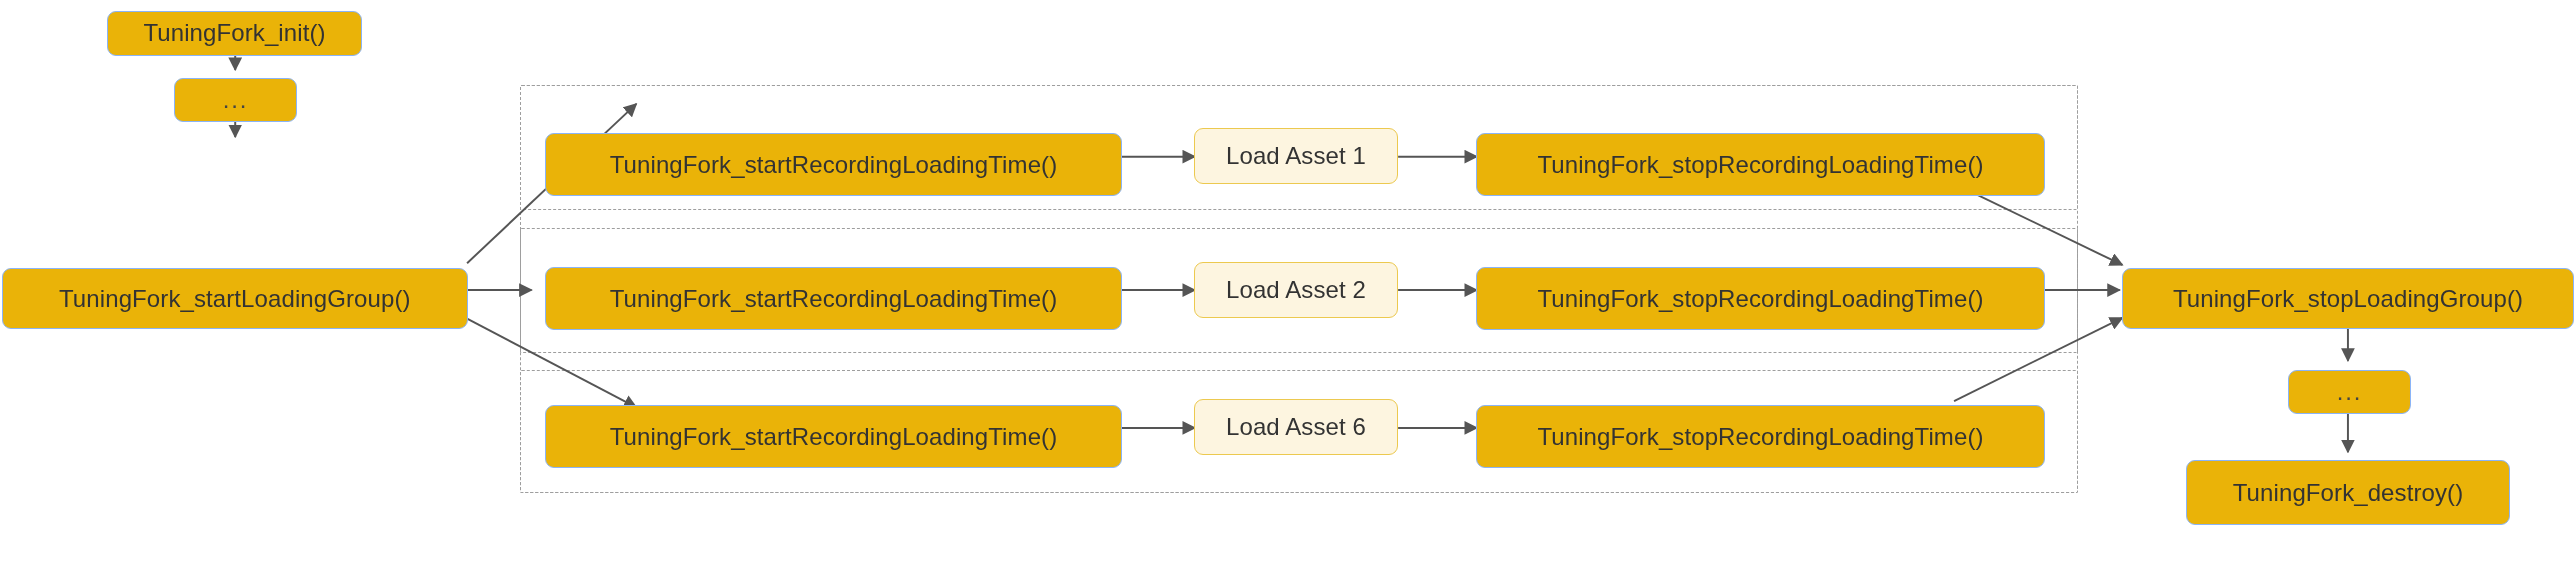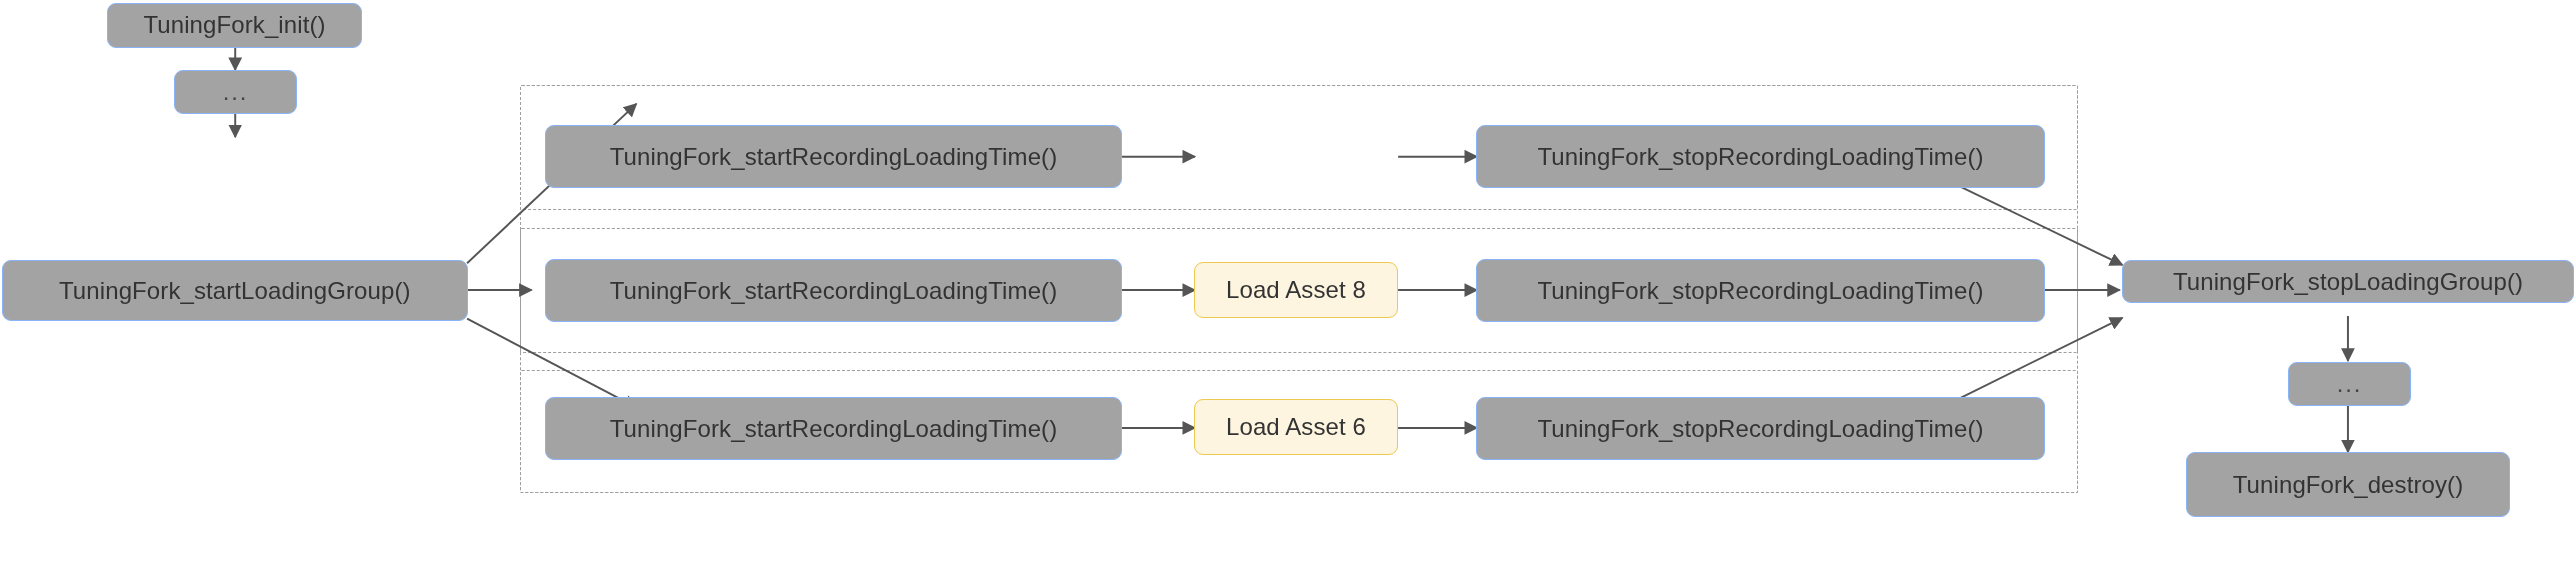--- a/index.html
+++ b/index.html
@@ -37,22 +37,23 @@
     align-items: center;
     justify-content: center;
     border-radius: 9px;
     font-size: 24px;
     line-height: 1;
     color: #333333;
     white-space: nowrap;
     letter-spacing: 0.1px;
   }
   .node.blue {
-    background: #a3a3a3;
+    background: #eab308;
     border: 1.8px solid #8ab4f8;
+    margin-top: 8px;
   }
   .node.yellow {
     background: #fdf5e0;
     border: 1.8px solid #ecc94f;
   }
   .node.ellipsis {
     font-size: 24px;
     letter-spacing: 1.8px;
     color: #444444;
   }
@@ -112,45 +113,48 @@
     <span>...</span>
   </div>
 
   <div class="node blue" style="left:1.8px; top:260px; width:466px; height:61px;">
     <span>TuningFork_startLoadingGroup()</span>
   </div>
 
   <div class="node blue" style="left:545px; top:125px; width:577px; height:63px;">
     <span>TuningFork_startRecordingLoadingTime()</span>
   </div>
+  <div class="node yellow" style="left:1194px; top:128px; width:204px; height:56px;">
+    <span>Load Asset 1</span>
+  </div>
   <div class="node blue" style="left:1476px; top:125px; width:569px; height:63px;">
     <span>TuningFork_stopRecordingLoadingTime()</span>
   </div>
 
   <div class="node blue" style="left:545px; top:259px; width:577px; height:63px;">
     <span>TuningFork_startRecordingLoadingTime()</span>
   </div>
   <div class="node yellow" style="left:1194px; top:262px; width:204px; height:56px;">
-    <span>Load Asset 8</span>
+    <span>Load Asset 2</span>
   </div>
   <div class="node blue" style="left:1476px; top:259px; width:569px; height:63px;">
     <span>TuningFork_stopRecordingLoadingTime()</span>
   </div>
 
   <div class="node blue" style="left:545px; top:397px; width:577px; height:63px;">
     <span>TuningFork_startRecordingLoadingTime()</span>
   </div>
   <div class="node yellow" style="left:1194px; top:399px; width:204px; height:56px;">
     <span>Load Asset 6</span>
   </div>
   <div class="node blue" style="left:1476px; top:397px; width:569px; height:63px;">
     <span>TuningFork_stopRecordingLoadingTime()</span>
   </div>
 
-  <div class="node blue" style="left:2122px; top:260px; width:452px; height:43px;">
+  <div class="node blue" style="left:2122px; top:260px; width:452px; height:61px;">
     <span>TuningFork_stopLoadingGroup()</span>
   </div>
 
   <div class="node blue ellipsis" style="left:2288px; top:362px; width:123px; height:44px;">
     <span>...</span>
   </div>
 
   <div class="node blue" style="left:2186px; top:452px; width:324px; height:65px;">
     <span>TuningFork_destroy()</span>
   </div>

